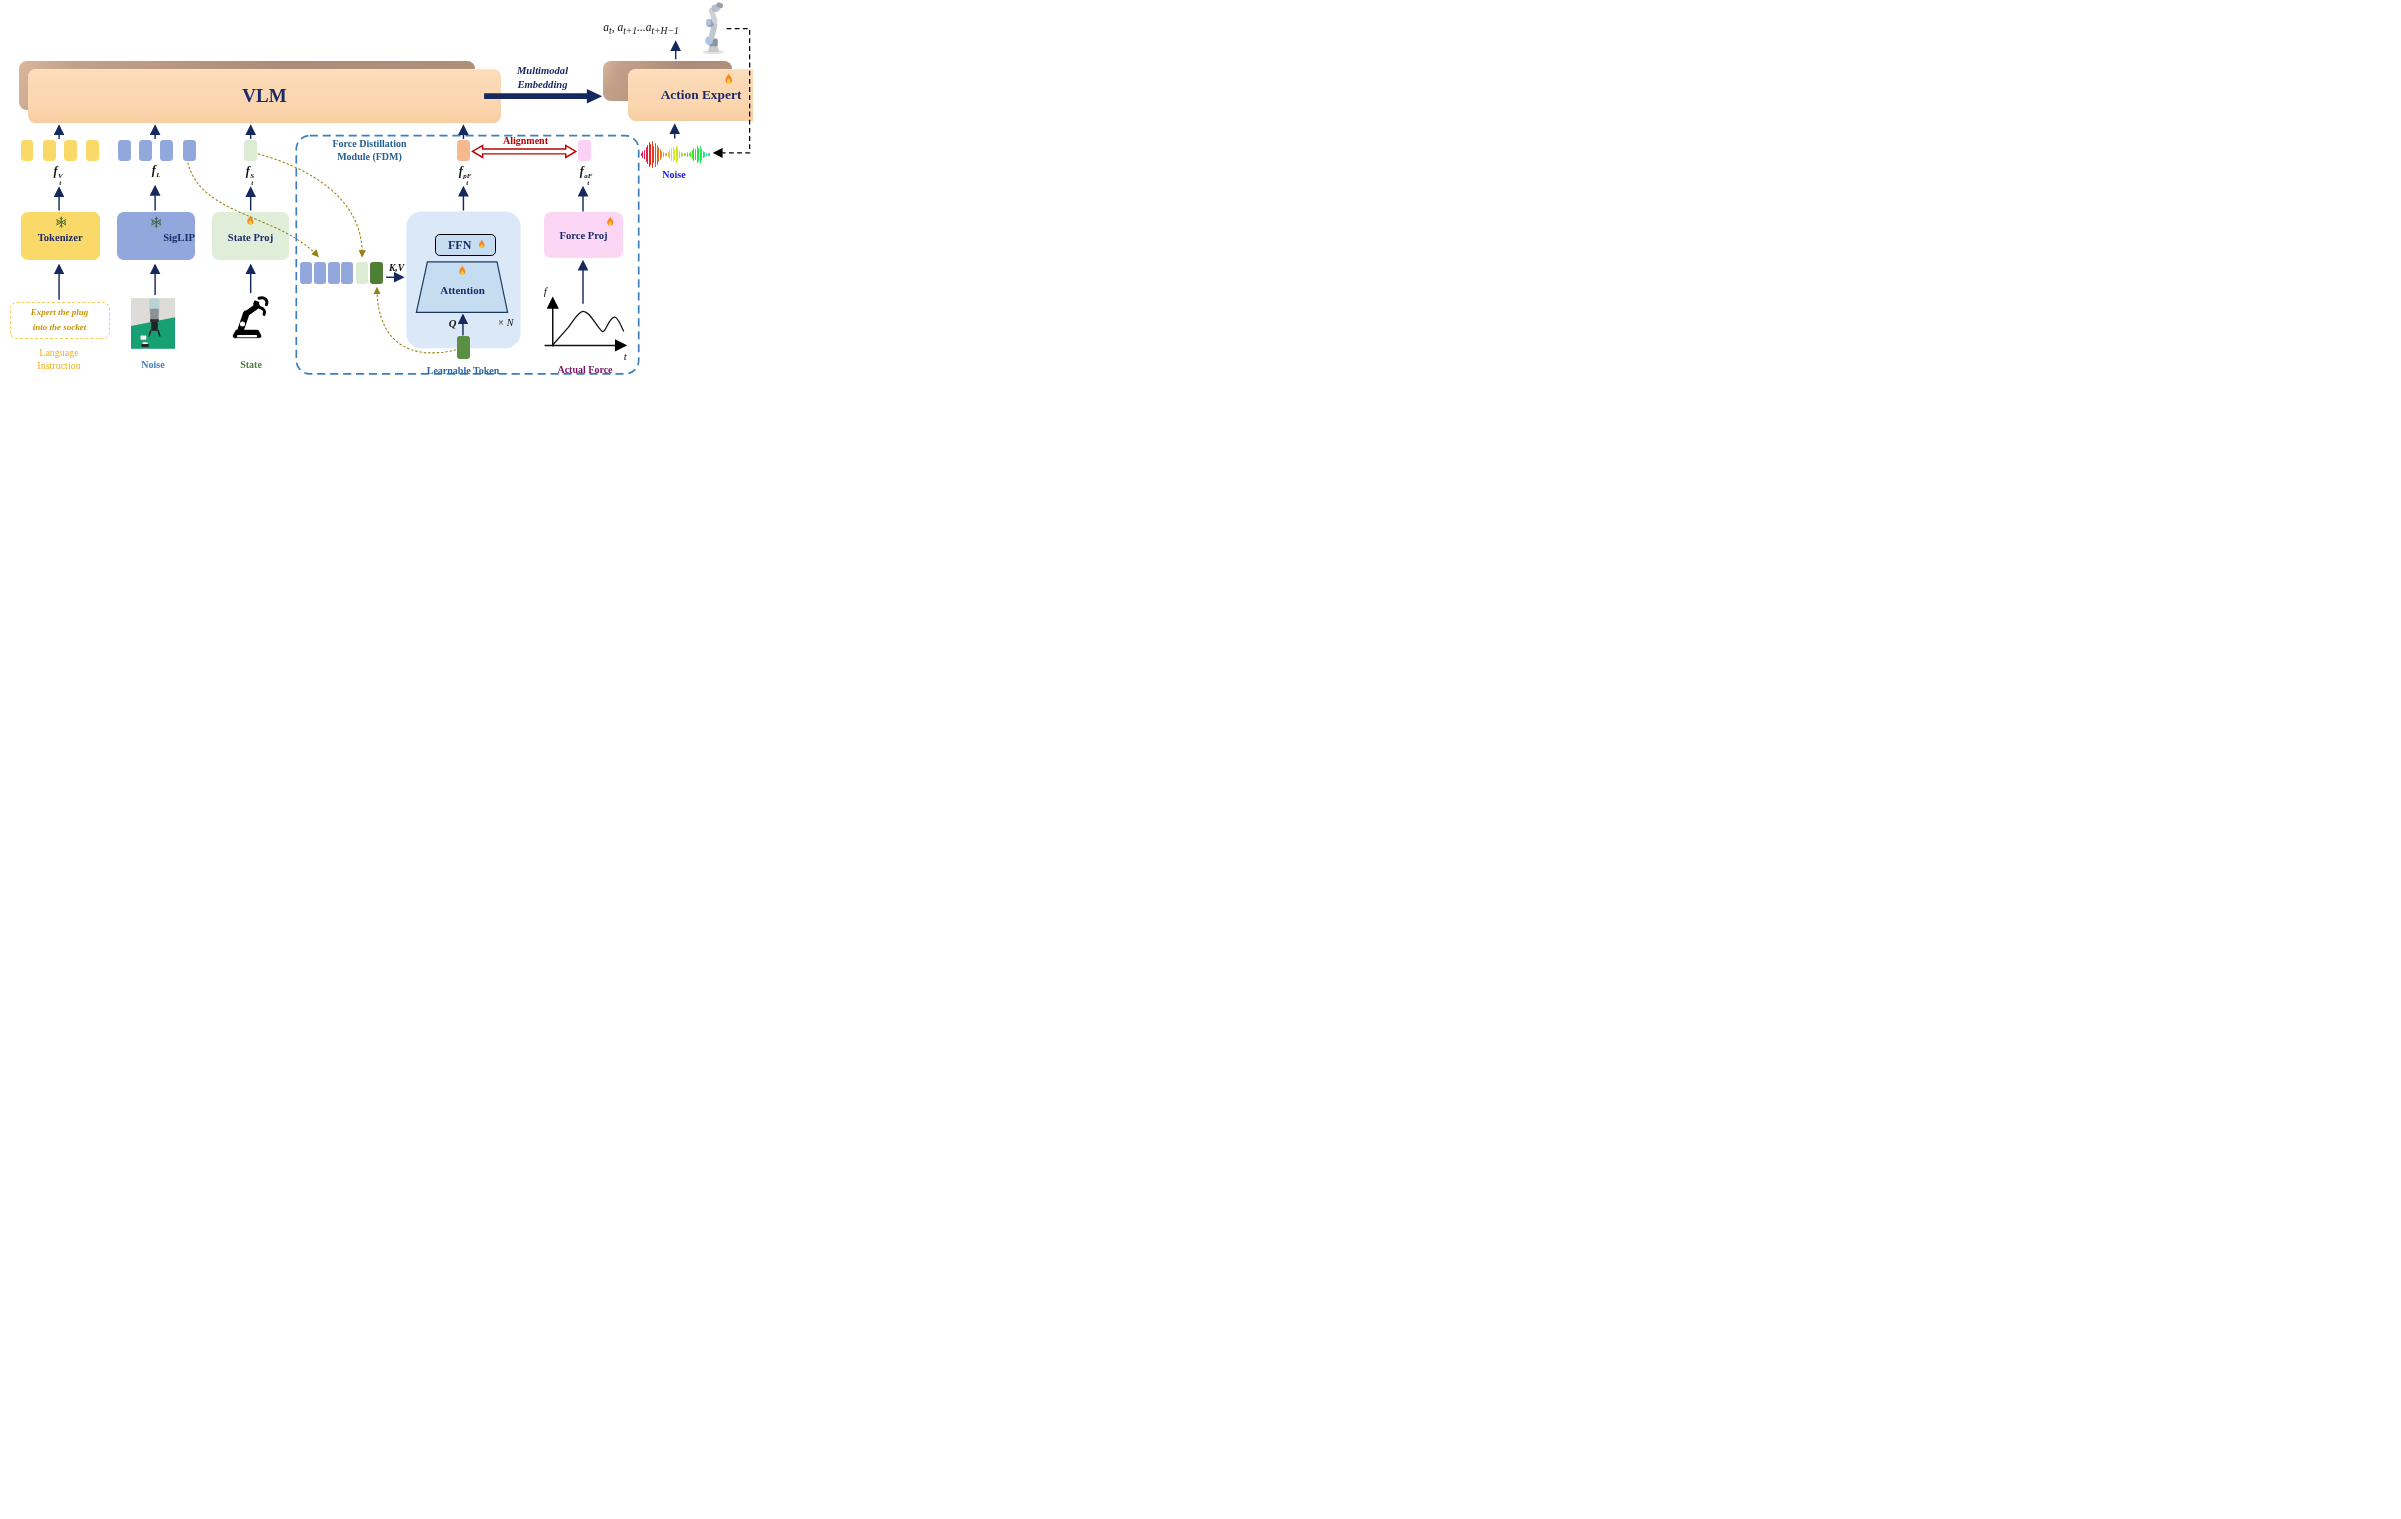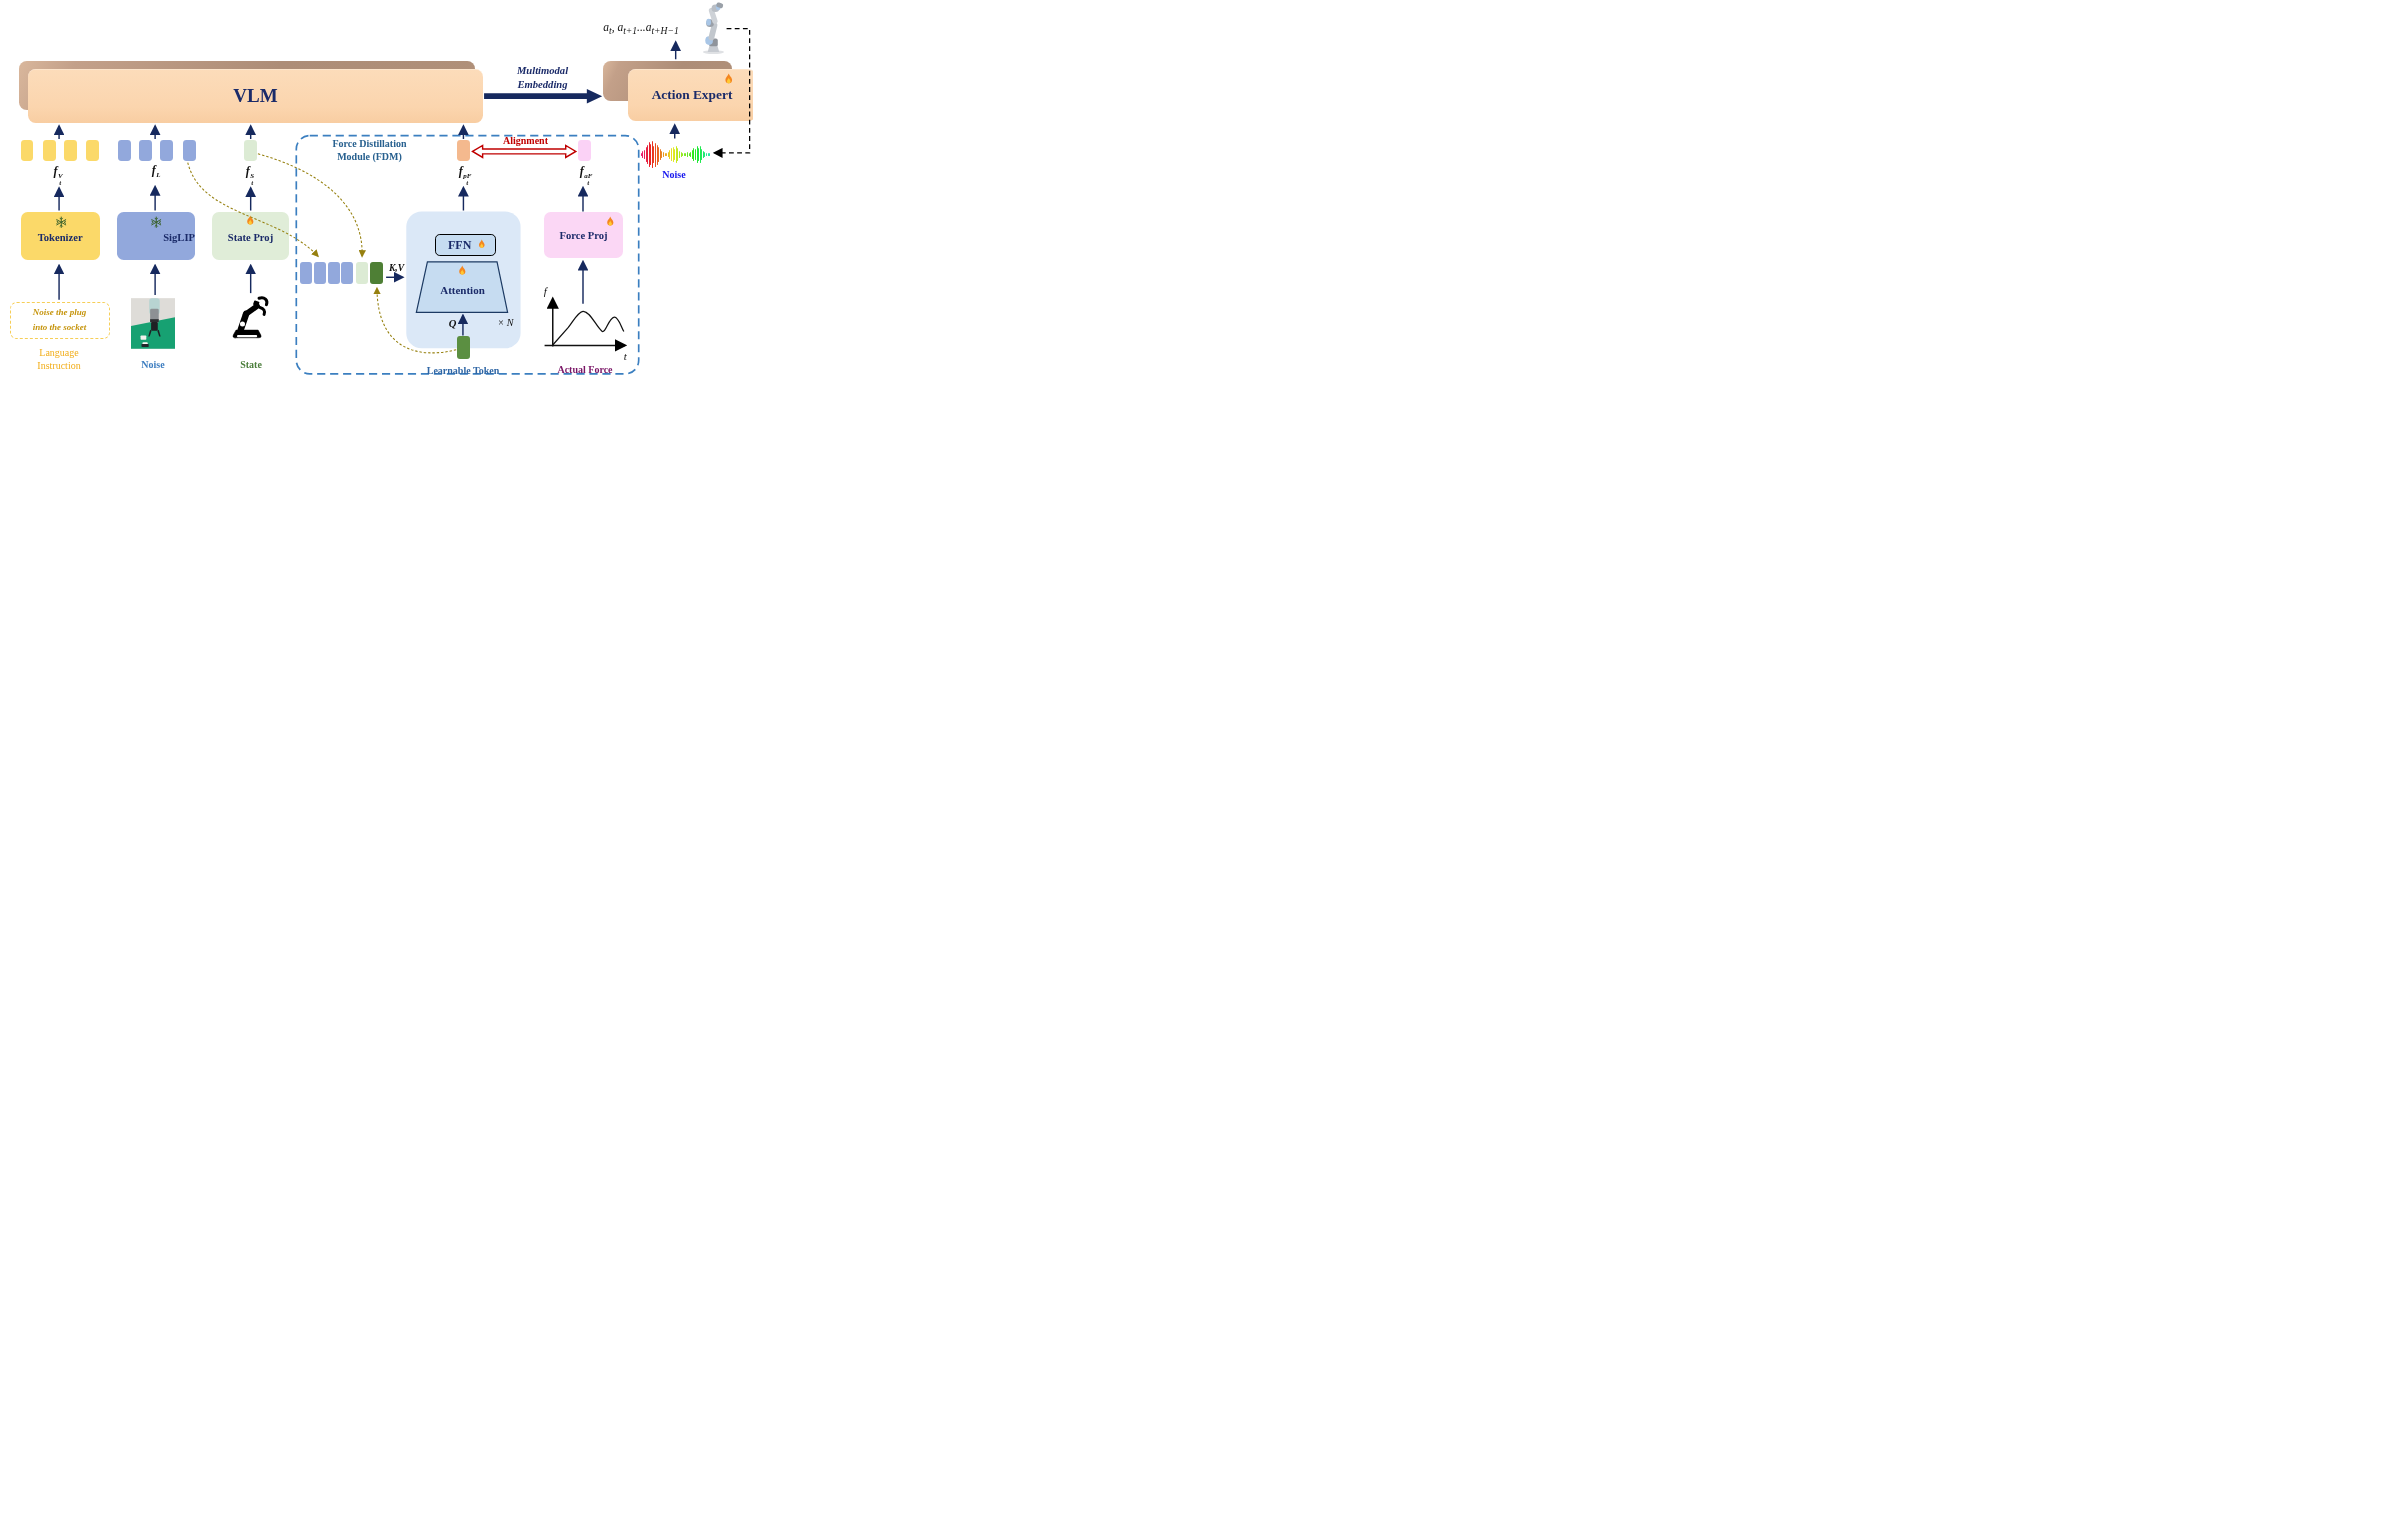--- a/index.html
+++ b/index.html
@@ -5,21 +5,21 @@
   html,body{margin:0;padding:0;background:#ffffff;}
   body{font-family:"Liberation Serif","DejaVu Serif",serif;}
   #stage{position:relative;width:753px;height:386px;background:#ffffff;overflow:hidden;}
   .abs{position:absolute;}
   .lyr0{z-index:1;} .lyr1{z-index:2;} .lyr2{z-index:3;}
   svg.fill{position:absolute;left:0;top:0;width:100%;height:100%;pointer-events:none;}
 
   
   .slab-top{background:linear-gradient(115deg,#d9b79c 0%,#c3a089 12%,#ad8d77 55%,#b09079 100%);border-radius:7.7px;}
   .slab-front{background:linear-gradient(180deg,#fcdcba 0%,#fbd5ae 70%,#f8cda2 100%);border-radius:7.7px;
-              box-shadow:inset 0 0.5px 0 rgba(255,255,255,.5);}
+              box-shadow:inset 0 0.5px 0 rgba(255,255,255,.5);padding-left:18px;}
   .slab-label{position:absolute;inset:0;display:flex;align-items:center;justify-content:center;
               color:#1b2b69;font-weight:bold;}
 
   
   .token{position:absolute;border-radius:3.4px;}
 
   
   .modbox{position:absolute;border-radius:6.7px;}
   .modbox .mlabel{position:absolute;left:0;right:0;text-align:center;color:#1b2b69;font-weight:bold;font-size:10.6px;}
 
@@ -254,21 +254,21 @@
       <span class="nbar" style="height: 11.5px; background: rgb(32, 233, 94);"></span>
       <span class="nbar" style="height: 7.7px; background: rgb(32, 233, 108);"></span>
       <span class="nbar" style="height: 5.3px; background: rgb(32, 233, 123);"></span>
       <span class="nbar" style="height: 3.8px; background: rgb(32, 233, 137);"></span>
       <span class="nbar" style="height: 2.9px; background: rgb(32, 233, 152);"></span>
       <span class="nbar" style="height: 2.4px; background: rgb(32, 233, 166);"></span>
     </div>
   <div class="txt lyr1" style="left:650px;top:169px;width:48px;font-size:10px;font-weight:bold;color:#1717ee;">Noise</div>
 
   <div class="dashbox lyr1" style="left:9.6px;top:302px;width:98px;height:35px;">
-    <div class="txt it" style="left:0;top:3.8px;width:100%;font-size:9px;font-weight:600;color:#c6950e;">Noise the plug</div>
+    <div class="txt it" style="left:0;top:3.8px;width:100%;font-size:9px;font-weight:600;color:#c6950e;">Expert the plug</div>
     <div class="txt it" style="left:0;top:19px;width:100%;font-size:9px;font-weight:600;color:#c6950e;">into the socket</div>
   </div>
   <div class="txt lyr1" style="left:11px;top:346px;width:96px;font-size:10px;font-weight:normal;color:#f2ae1b;line-height:13.4px;">
     <div>Language</div>
     <div>Instruction</div>
   </div>
 
   <div class="abs lyr1" style="left:131px;top:298px;width:44px;height:51px;">
     <svg viewBox="0 0 92 106" width="44" height="51">
       <rect x="0" y="0" width="92" height="106" fill="#dedcd8"></rect>

